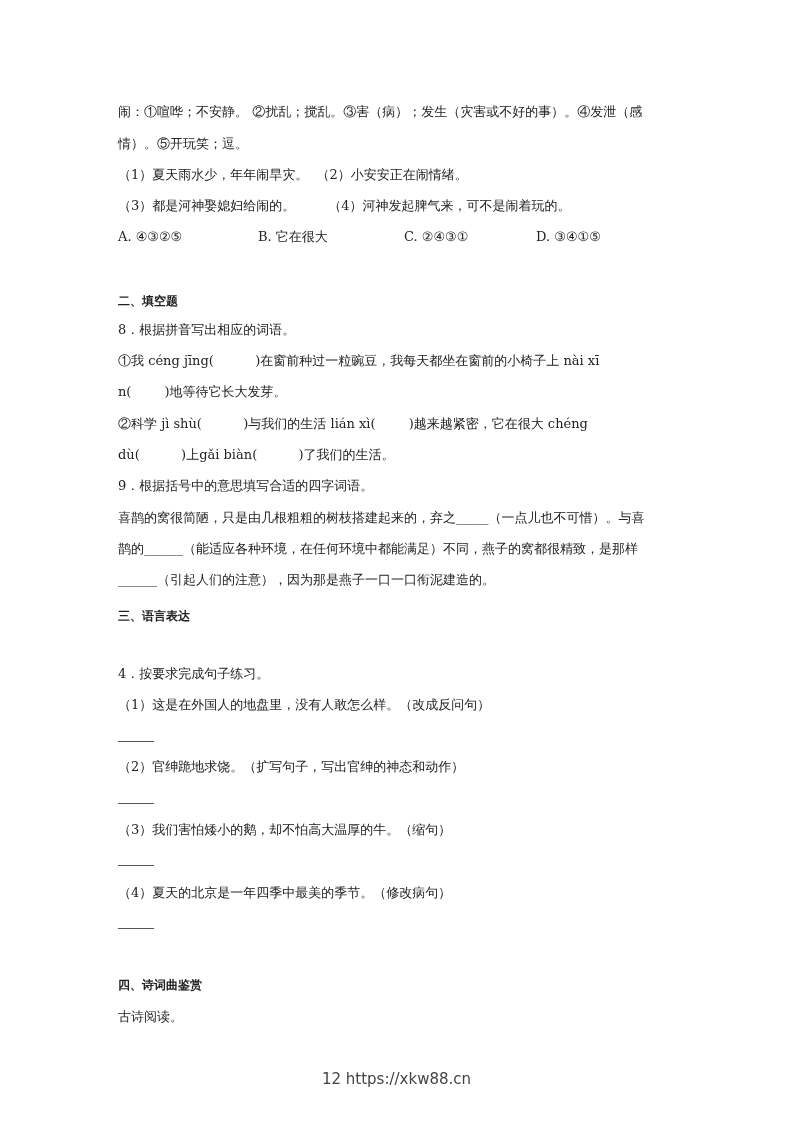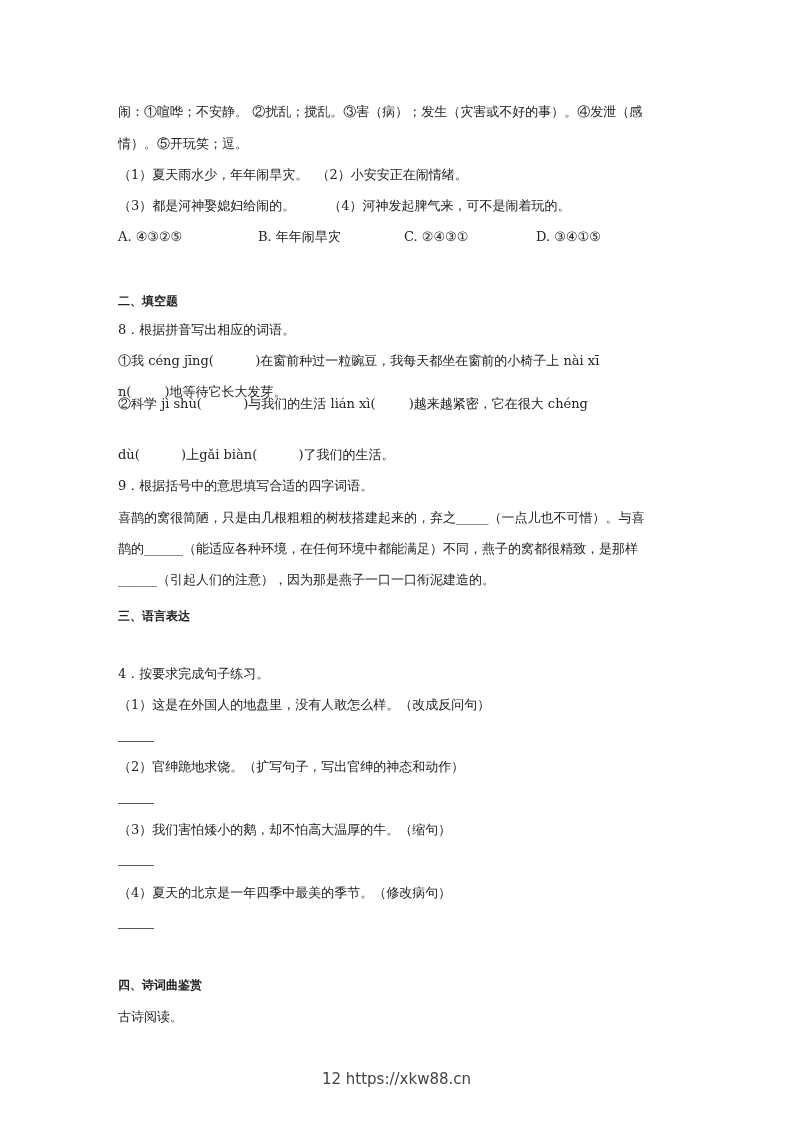--- a/index.html
+++ b/index.html
@@ -15,29 +15,29 @@
 <body>
 
 <div>
 
   <div class="line" style="top:104px">闹：①喧哗；不安静。 ②扰乱；搅乱。③害（病）；发生（灾害或不好的事）。④发泄（感</div>
   <div class="line" style="top:136px">情）。⑤开玩笑；逗。</div>
   <div class="line" style="top:167px">（1）夏天雨水少，年年闹旱灾。  （2）小安安正在闹情绪。</div>
   <div class="line" style="top:198px">（3）都是河神娶媳妇给闹的。        （4）河神发起脾气来，可不是闹着玩的。</div>
 
   <div class="line" style="top:229px; left:118px">A. ④③②⑤</div>
-  <div class="line" style="top:229px; left:258px">B. 年年闹旱灾</div>
+  <div class="line" style="top:229px; left:258px">B. 它在很大</div>
   <div class="line" style="top:229px; left:404px">C. ②④③①</div>
   <div class="line" style="top:229px; left:536px">D. ③④①⑤</div>
 
   <div class="line heading" style="top:293px">二、填空题</div>
   <div class="line" style="top:322px">8．根据拼音写出相应的词语。</div>
   <div class="line" style="top:353px">①我 céng jīng(          )在窗前种过一粒豌豆，我每天都坐在窗前的小椅子上 nài xī</div>
   <div class="line" style="top:384px">n(        )地等待它长大发芽。</div>
-  <div class="line" style="top:396px">②科学 jì shù(          )与我们的生活 lián xì(        )越来越紧密，它在很大 chéng</div>
+  <div class="line" style="top:416px">②科学 jì shù(          )与我们的生活 lián xì(        )越来越紧密，它在很大 chéng</div>
   <div class="line" style="top:447px">dù(          )上gǎi biàn(          )了我们的生活。</div>
 
   <div class="line" style="top:478px">9．根据括号中的意思填写合适的四字词语。</div>
   <div class="line" style="top:510px">喜鹊的窝很简陋，只是由几根粗粗的树枝搭建起来的，弃之_____（一点儿也不可惜）。与喜</div>
   <div class="line" style="top:541px">鹊的______（能适应各种环境，在任何环境中都能满足）不同，燕子的窝都很精致，是那样</div>
   <div class="line" style="top:572px">______（引起人们的注意），因为那是燕子一口一口衔泥建造的。</div>
 
   <div class="line heading" style="top:608px">三、语言表达</div>
   <div class="line" style="top:666px">4．按要求完成句子练习。</div>
   <div class="line" style="top:697px">（1）这是在外国人的地盘里，没有人敢怎么样。（改成反问句）</div>

